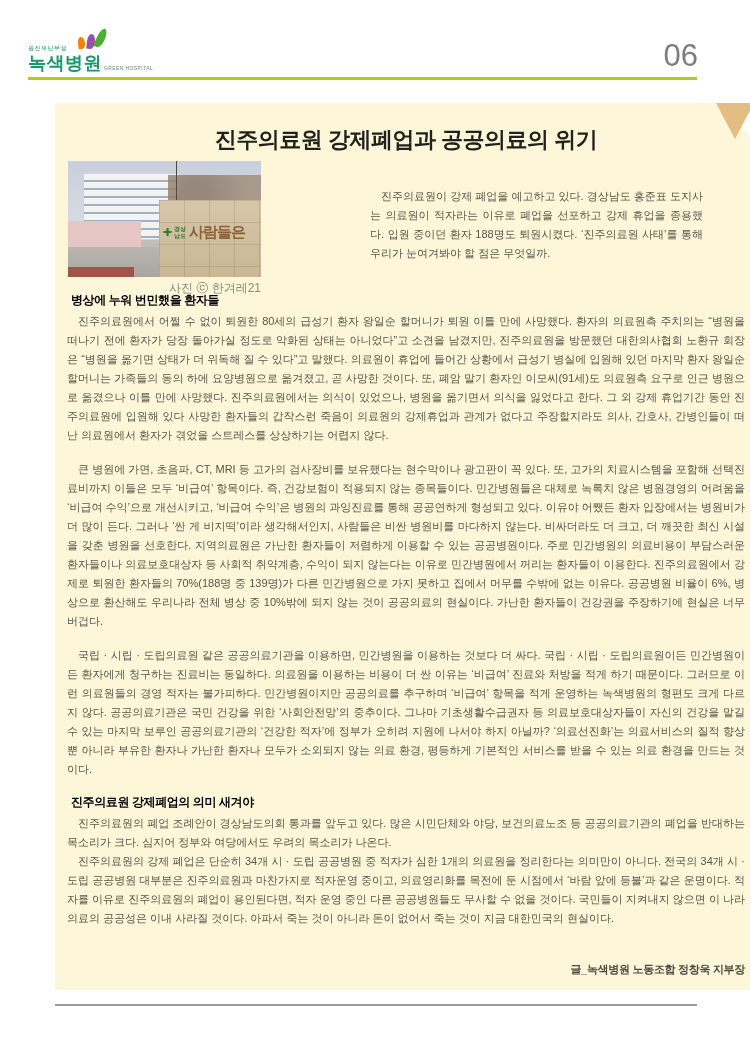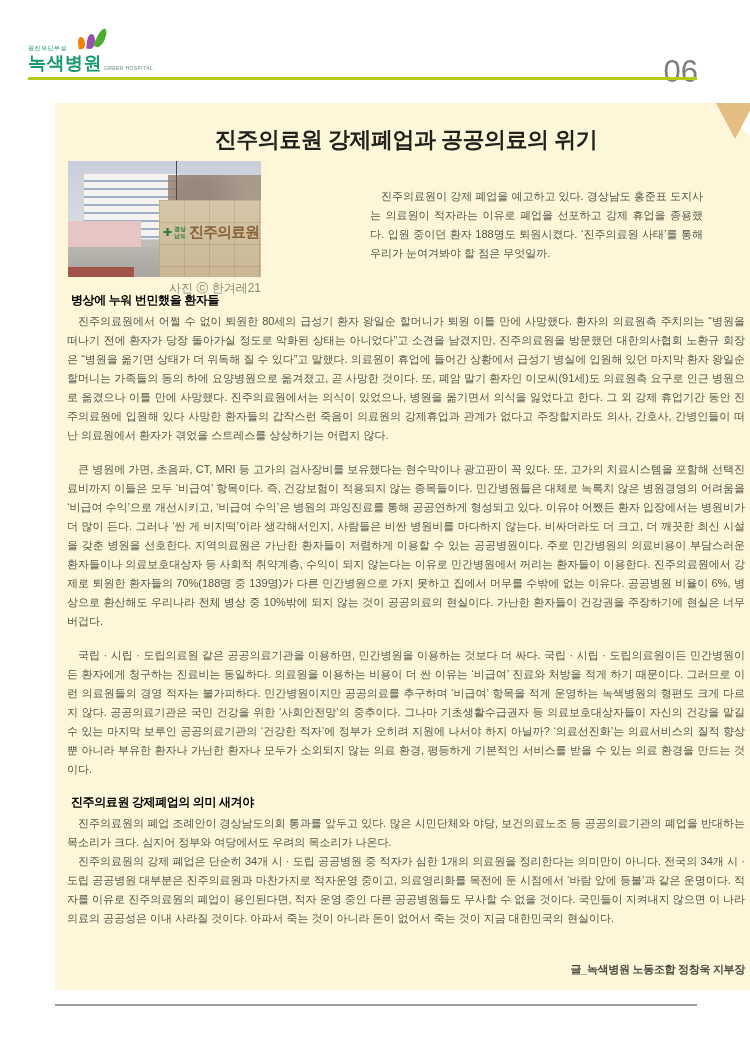--- a/index.html
+++ b/index.html
@@ -15,21 +15,21 @@
   
   .logo { position:absolute; left:28px; top:34px; width:190px; height:42px;text-align:right; }
   .logo-foundation { position:absolute; left:0; top:10px; font-size:6px; color:#17996b; letter-spacing:0.5px; }
   .logo-name { position:absolute; left:0; top:17px; font-size:18px; font-weight:bold; color:#17996b; letter-spacing:0.5px; }
   .logo-sub { position:absolute; left:76px; top:31px; font-size:5px; color:#6a8b74; letter-spacing:0.4px; }
   .leaf { position:absolute; border-radius:50% 50% 50% 0; }
   .leaf-orange { left:50px; top:3px; width:7px; height:12px; background:#f08306; transform:rotate(-8deg); }
   .leaf-purple { left:59px; top:0px;  width:8px; height:15px; background:#9a4fae; transform:rotate(6deg); }
   .leaf-green  { left:69px; top:-6px; width:8px; height:20px; background:#4caf32; transform:rotate(24deg); }
   .page-number { position:absolute; left:646px; top:38px; width:52px; text-align:right;
-    font-size:31px; font-weight:300; color:#7d7d7d; font-family:"Liberation Sans",sans-serif;margin-top:16px; }
+    font-size:31px; font-weight:300; color:#7d7d7d; font-family:"Liberation Sans",sans-serif; }
   .header-rule { position:absolute; left:28px; top:77px; width:669px; height:3px; background:#b4cb18; }
 
   
   .article-box {
     position:absolute; left:55px; top:103px; width:700px; height:887px;
     background:#fdf6d9; padding:0 10px 0 12px; overflow:hidden;
   }
   .corner-cut {
     position:absolute; top:0; right:0; width:40px; height:38px; background:#ffffff;
     clip-path:polygon(0 0, 100% 0, 100% 100%);
@@ -128,21 +128,21 @@
     <figure class="photo">
       <div class="ph-building"></div>
       <div class="ph-annex"></div>
       <div class="ph-trees"></div>
       <div class="ph-pole"></div>
       <div class="ph-road"></div>
       <div class="ph-redlane"></div>
       <div class="ph-sign">
         <span class="ph-sign-cross">✚</span>
         <span class="ph-sign-prefix">경상남도</span>
-        <span class="ph-sign-name">진주의료원</span>
+        <span class="ph-sign-name">사람들은</span>
       </div>
     </figure>
     <figcaption class="photo-caption">사진 ⓒ 한겨레21</figcaption>
     <p class="intro">진주의료원이 강제 폐업을 예고하고 있다. 경상남도 홍준표 도지사는 의료원이 적자라는 이유로 폐업을 선포하고 강제 휴업을 종용했다. 입원 중이던 환자 188명도 퇴원시켰다. ‘진주의료원 사태’를 통해 우리가 눈여겨봐야 할 점은 무엇일까.</p>
   </div>
 
   <section class="section">
     <h2>병상에 누워 번민했을 환자들</h2>
     <p>진주의료원에서 어쩔 수 없이 퇴원한 80세의 급성기 환자 왕일순 할머니가 퇴원 이틀 만에 사망했다. 환자의 의료원측 주치의는 “병원을 떠나기 전에 환자가 당장 돌아가실 정도로 악화된 상태는 아니었다”고 소견을 남겼지만, 진주의료원을 방문했던 대한의사협회 노환규 회장은 “병원을 옮기면 상태가 더 위독해 질 수 있다”고 말했다. 의료원이 휴업에 들어간 상황에서 급성기 병실에 입원해 있던 마지막 환자 왕일순 할머니는 가족들의 동의 하에 요양병원으로 옮겨졌고, 곧 사망한 것이다. 또, 폐암 말기 환자인 이모씨(91세)도 의료원측 요구로 인근 병원으로 옮겼으나 이틀 만에 사망했다. 진주의료원에서는 의식이 있었으나, 병원을 옮기면서 의식을 잃었다고 한다. 그 외 강제 휴업기간 동안 진주의료원에 입원해 있다 사망한 환자들의 갑작스런 죽음이 의료원의 강제휴업과 관계가 없다고 주장할지라도 의사, 간호사, 간병인들이 떠난 의료원에서 환자가 겪었을 스트레스를 상상하기는 어렵지 않다.</p>
   </section>

